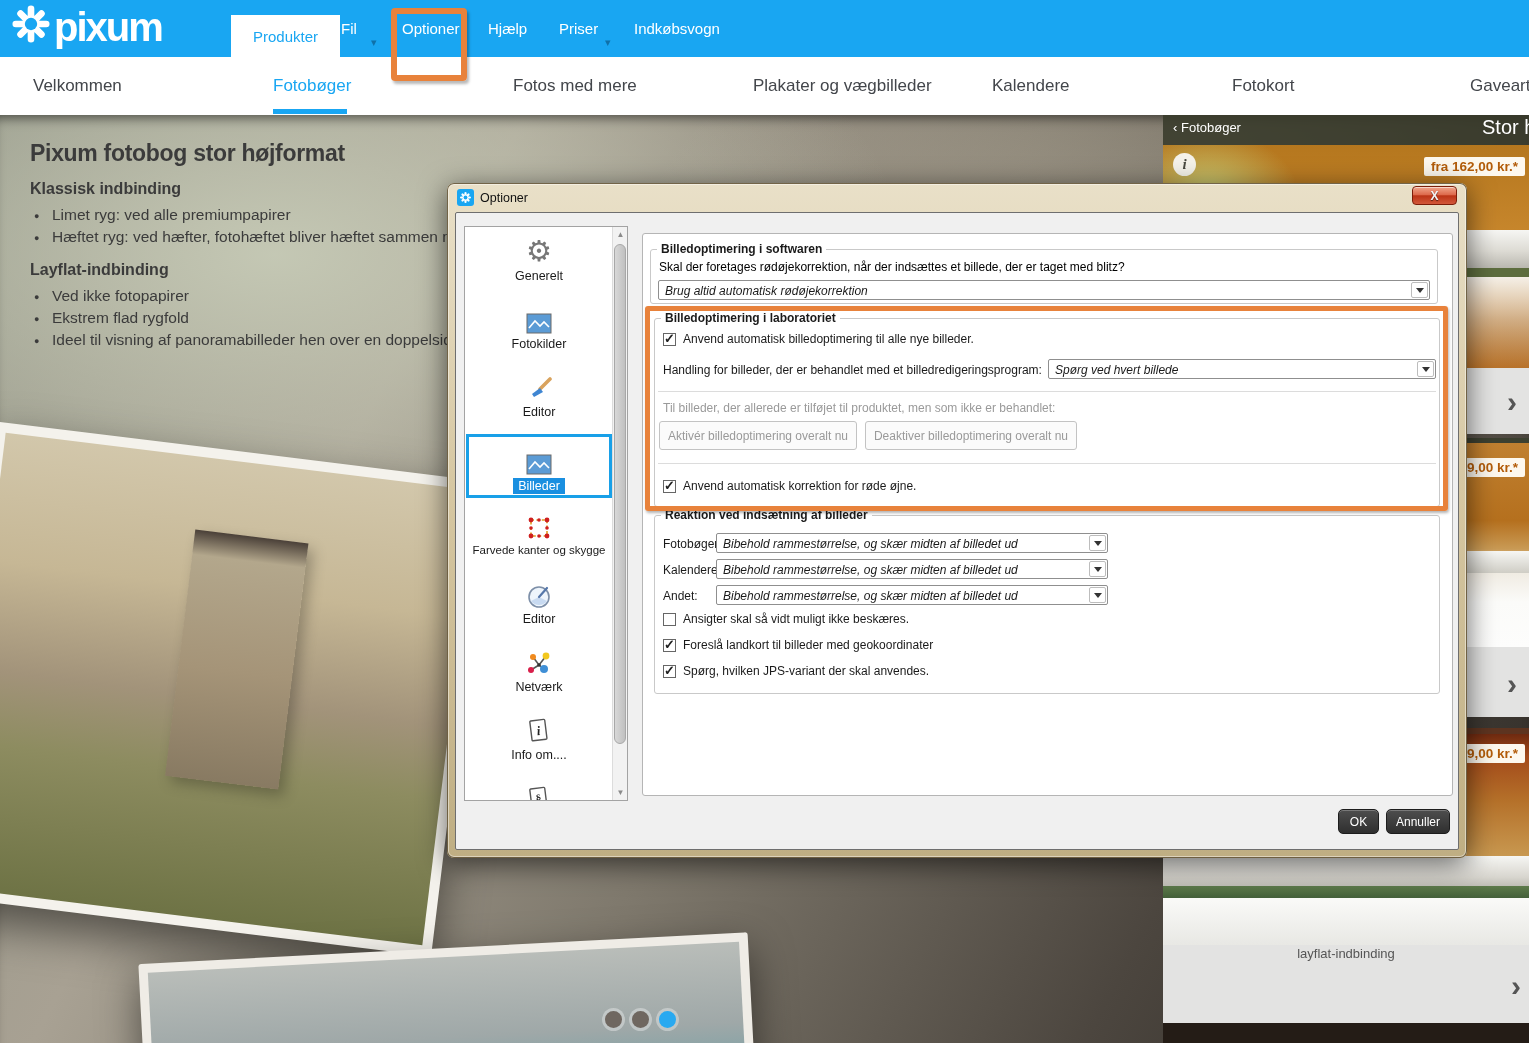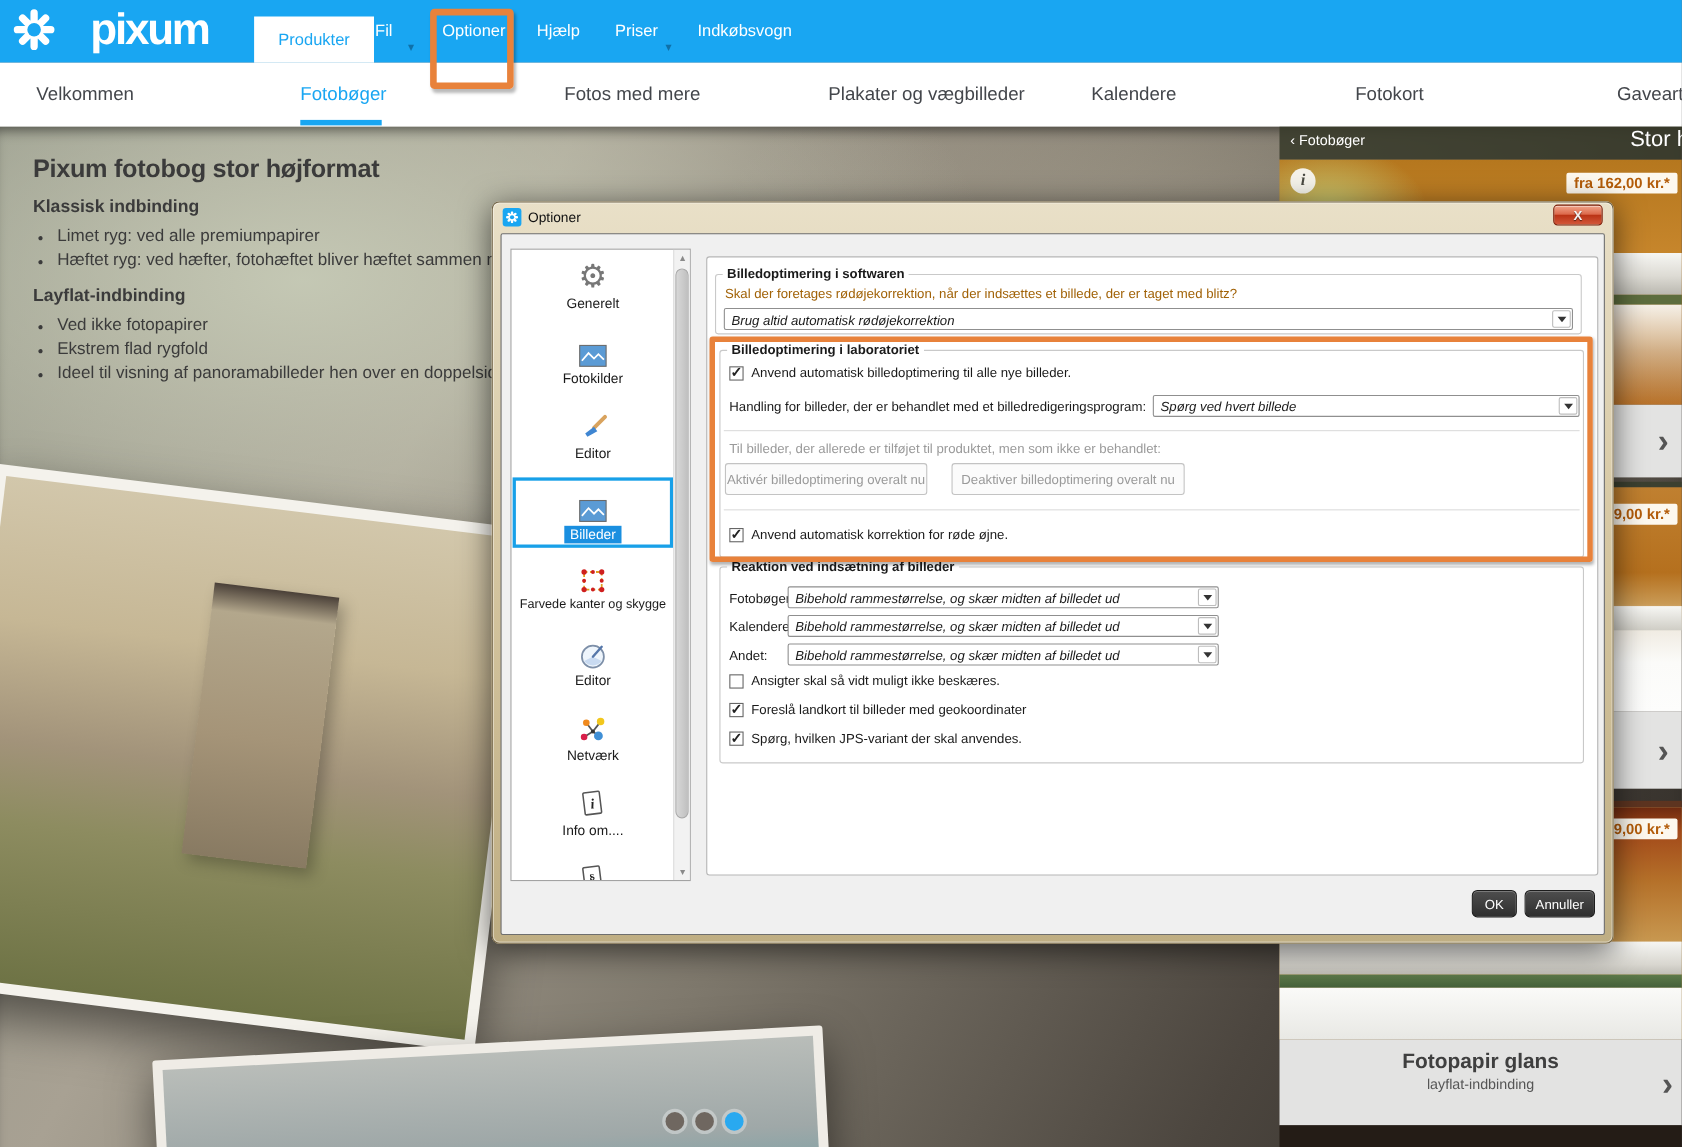--- a/index.html
+++ b/index.html
@@ -1,21 +1,21 @@
 <!DOCTYPE html>
 <html><head>
 <meta charset="utf-8">
 <style>
   * { margin:0; padding:0; box-sizing:border-box; }
   html,body { width:1529px; height:1043px; }
   body { font-family:"Liberation Sans", sans-serif; position:relative; overflow:hidden; background:#777; }
 
   
   .topbar { position:absolute; left:0; top:0; width:1529px; height:57px; background:#19a6f2; z-index:6; }
-  .logo { position:absolute; left:12px; top:5px; display:flex; align-items:center; color:#fff;gap:28px; }
+  .logo { position:absolute; left:12px; top:5px; display:flex; color:#fff; }
   .logo-text { font-size:40px; font-weight:bold; letter-spacing:-2px; line-height:44px; margin-left:4px; }
   .tn-item { position:absolute; top:0; height:57px; display:flex; align-items:center; color:#fff; font-size:15px; cursor:default; }
   .tn-active { background:#fff; color:#19a6f2; top:15px; height:42px; padding:0 22px; }
   .tn-caret { position:absolute; top:36px; font-size:11px; color:rgba(8,70,110,.55); }
 
   
   .subnav { position:absolute; left:0; top:57px; width:1529px; height:58px; background:#ffffff; z-index:6; }
   .sn-item { position:absolute; top:0; height:58px; display:flex; align-items:center; font-size:17px; color:#43464b; white-space:nowrap; }
   .sn-active { color:#19a6f2; }
   .sn-underline { position:absolute; left:273px; top:109px; width:74px; height:5px; background:#19a6f2; }
@@ -132,21 +132,21 @@
 
   
   .mainp { position:absolute; left:186px; top:20px; width:811px; height:563px; background:#fff; border:1px solid #b5b5b5; border-radius:3px; }
   .gb { position:absolute; border:1px solid #c9c9c9; border-radius:3px; }
   .gb-legend { position:absolute; top:-8px; left:6px; background:#fff; padding:0 4px; font-size:12px; font-weight:bold; color:#1a1a1a; white-space:nowrap; }
   .gb1 { left:7px; top:15px; width:788px; height:55px; }
   .gb2 { left:11px; top:84px; width:786px; height:189px; }
   .gb3 { left:11px; top:281px; width:786px; height:179px; }
   .annotate-lab { position:absolute; left:2px; top:72px; width:803px; height:205px; border:5px solid #e8823b; border-radius:3px;
     box-shadow:1px 2px 3px rgba(0,0,0,.3); z-index:5; pointer-events:none; }
-  .q-text { position:absolute; left:8px; top:10px; font-size:12px; color:#a16207; white-space:nowrap; }
+  .q-text { position:absolute; left:8px; top:10px; font-size:12px; color:#000000; white-space:nowrap; }
   .combo { position:absolute; height:20px; background:#fff; border:1px solid #8f8f8f; border-radius:2px; font-size:12px; color:#1a1a1a; }
   .combo-val { position:absolute; left:6px; top:3px; white-space:nowrap; overflow:hidden; right:22px;font-style:italic; }
   .combo-btn { position:absolute; right:1px; top:1px; bottom:1px; width:17px; border:1px solid #bdbdbd; border-radius:2px;
     background:#fff; display:flex; align-items:center; justify-content:center; }
   .combo-btn::after { content:""; width:0; height:0; border-left:4px solid transparent; border-right:4px solid transparent; border-top:5px solid #333; }
   .cb-row { position:absolute; display:flex; align-items:center; font-size:12px; color:#1a1a1a; white-space:nowrap;justify-content:space-between; }
   .cb { width:13px; height:13px; background:#fff; border:1px solid #666; margin-right:7px; position:relative; flex:none; }
   .cb.checked::after { content:"✓"; position:absolute; left:0px; top:-3px; font-size:13px; font-weight:bold; color:#222; }
   .lab-label { position:absolute; left:8px; top:44px; font-size:12px; color:#1a1a1a; white-space:nowrap; }
   .sep { position:absolute; left:3px; right:3px; height:1px; background:#dcdcdc; }
@@ -225,21 +225,20 @@
   </div>
   <div class="divider2"></div>
   <div class="cardC-photo">
     <div class="pc-top"></div>
     <div class="pc-pages"></div>
     <div class="pc-table"></div>
     <div class="pc-bottom"></div>
   </div>
   <div class="price-badge badgeC">99,00 kr.*</div>
   <div class="caption capC">
-    <div class="capC-title">Fotopapir glans</div>
     <div class="capC-sub">layflat-indbinding</div>
     <span class="chev" style="top:24px; right:8px;">›</span>
   </div>
   <div class="rp-bottom"></div>
 </div>
 
 <div class="topbar">
   <div class="logo">
     <svg width="38" height="38" viewBox="0 0 40 40">
       <g stroke="#fff" stroke-width="7" stroke-linecap="round">
@@ -412,21 +411,21 @@
           <span class="cb checked"></span>
           <span>Anvend automatisk billedoptimering til alle nye billeder.</span>
         </div>
         <span class="lab-label">Handling for billeder, der er behandlet med et billedredigeringsprogram:</span>
         <div class="combo" style="left:393px; width:388px; top:40px;">
           <span class="combo-val">Spørg ved hvert billede</span>
           <span class="combo-btn"></span>
         </div>
         <div class="sep" style="top:72px;"></div>
         <span class="note">Til billeder, der allerede er tilføjet til produktet, men som ikke er behandlet:</span>
-        <div class="dis-btn" style="left:4px; width:184px;">Aktivér billedoptimering overalt nu</div>
+        <div class="dis-btn" style="left:4px; width:198px;">Aktivér billedoptimering overalt nu</div>
         <div class="dis-btn" style="left:210px; width:212px;">Deaktiver billedoptimering overalt nu</div>
         <div class="sep" style="top:144px;"></div>
         <div class="cb-row" style="left:8px; top:160px;">
           <span class="cb checked"></span>
           <span>Anvend automatisk korrektion for røde øjne.</span>
         </div>
       </div>
 
       <div class="gb gb3">
         <span class="gb-legend">Reaktion ved indsætning af billeder</span>

